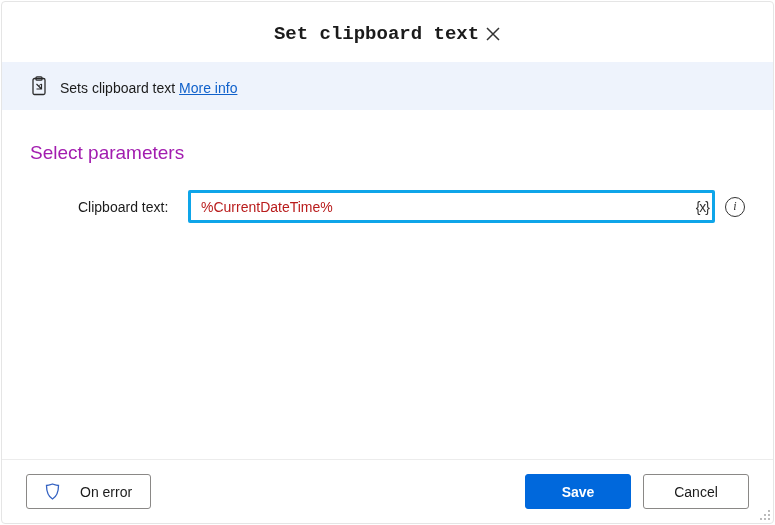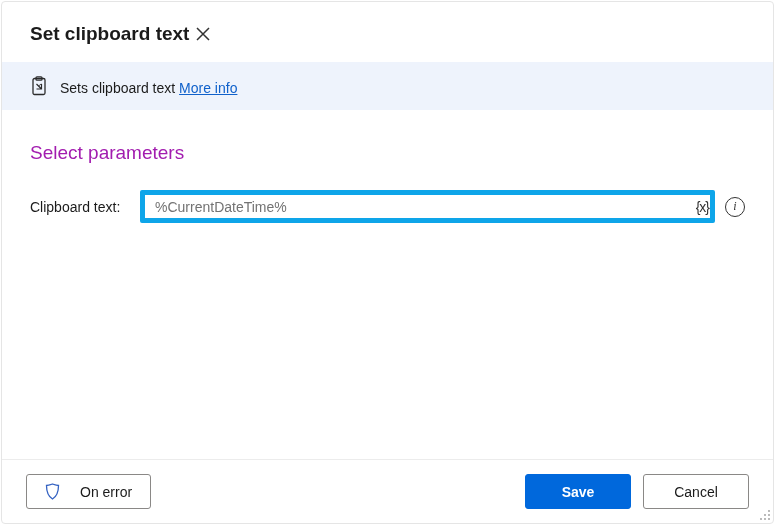--- a/index.html
+++ b/index.html
@@ -17,22 +17,23 @@
       border: 1px solid #e5e5e5;
       border-radius: 4px;
       display: flex;
       flex-direction: column;
       background: #fff;
       position: relative;
     }
     .header {
       display: flex;
       align-items: center;
-      justify-content: flex-start;
+      justify-content: center;
       padding: 18px 22px 14px 28px;
+      font-family: Liberation Mono, monospace;
     }
     .header-title {
       font-size: 19px;
       font-weight: 600;
       color: #1b1b1b;
     }
     .close-btn {
       width: 28px;
       height: 28px;
       display: flex;
@@ -76,36 +77,37 @@
     .param-row {
       display: flex;
       align-items: center;
       gap: 10px;
     }
     .param-label {
       font-size: 14px;
       color: #1b1b1b;
       width: 100px;
       flex-shrink: 0;
+      margin-left: 48px;
     }
     .input-wrap {
       flex: 1;
       position: relative;
       display: flex;
       align-items: center;
     }
     .param-input {
       width: 100%;
       height: 33px;
-      border: 5px solid #0ea5e9;
+      border: 3px solid #0ea5e9;
       border-radius: 2px;
       padding: 4px 36px 4px 10px;
       font-size: 14px;
       font-family: inherit;
-      color: #737373;
+      color: #b91c1c;
       outline: none;
     }
     .var-btn {
       position: absolute;
       right: 6px;
       top: 50%;
       transform: translateY(-50%);
       background: transparent;
       border: none;
       cursor: pointer;

